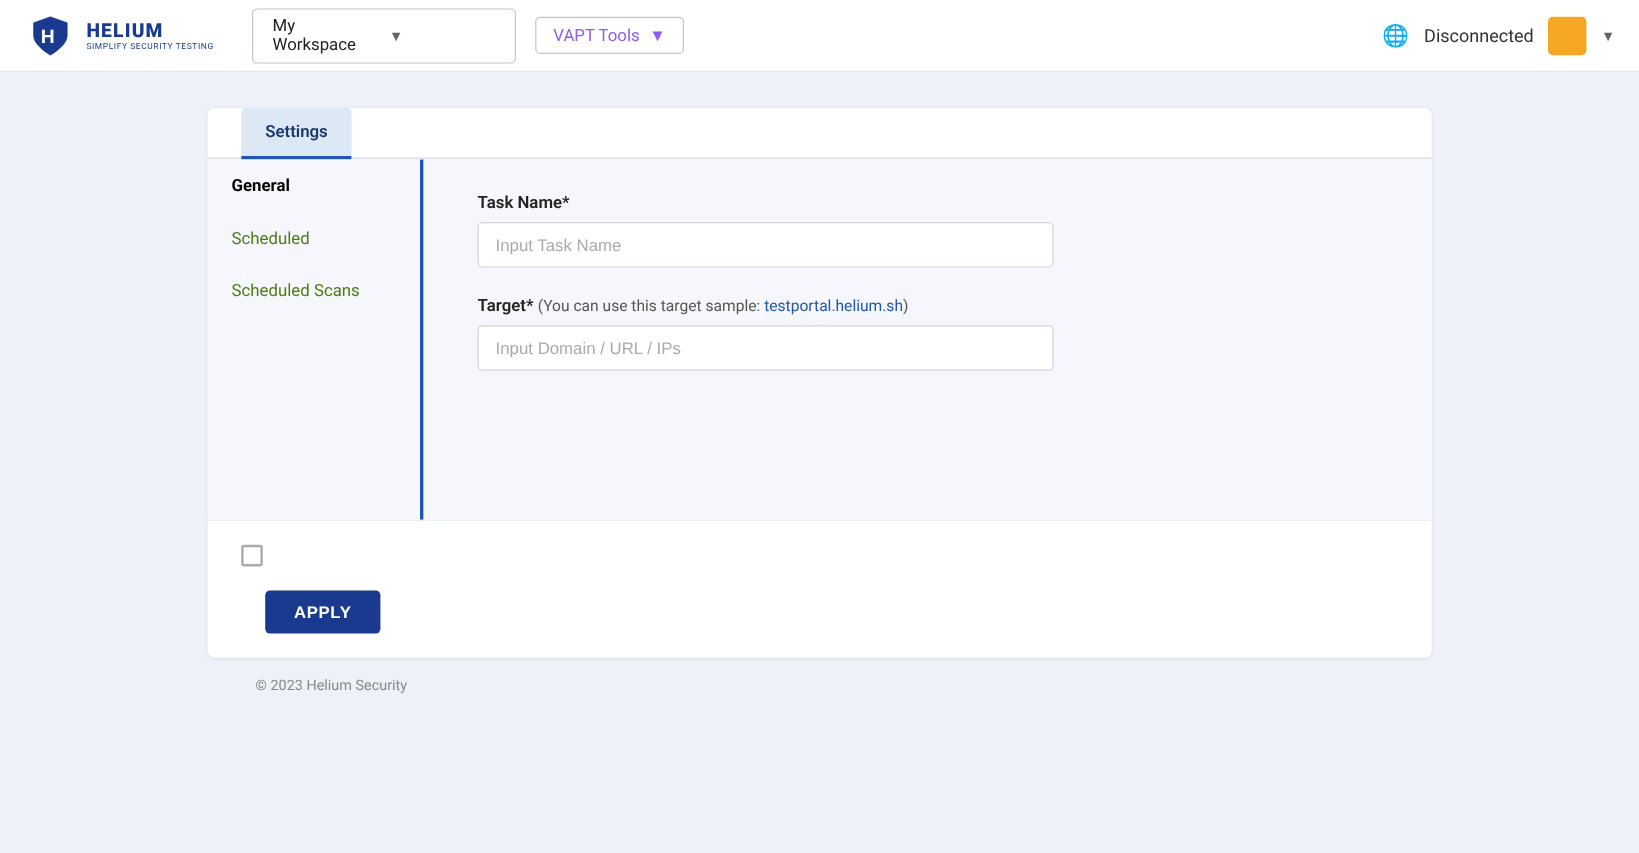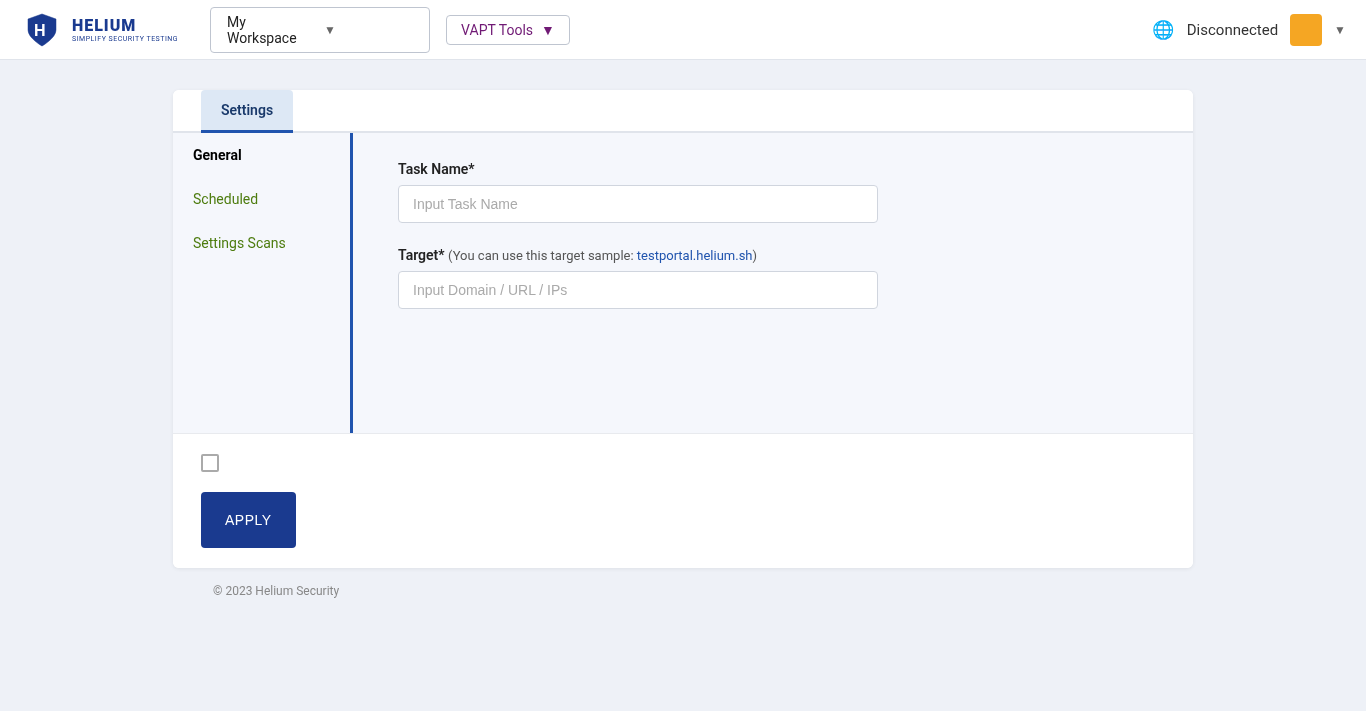--- a/index.html
+++ b/index.html
@@ -60,21 +60,21 @@
 
     .vapt-dropdown {
       display: flex;
       align-items: center;
       border: 1.5px solid #bfc5d0;
       border-radius: 4px;
       padding: 6px 14px;
       background: #fff;
       cursor: pointer;
       gap: 8px;
-      color: #701a75;
+      color: #8b5cf6;
       font-size: 14px;
     }
 
     .navbar-right {
       margin-left: auto;
       display: flex;
       align-items: center;
       gap: 12px;
     }
 
@@ -261,25 +261,26 @@
       color: #2054ae;
       font-weight: 600;
       text-decoration: none;
     }
 
     .apply-btn {
       background: #1a3a8f;
       color: #fff;
       border: none;
       border-radius: 4px;
-      padding: 20px 24px;
-      font-size: 14px;
-      font-weight: 400;
+      padding: 10px 24px;
+      font-size: 14px;
+      font-weight: 700;
       letter-spacing: 0.5px;
       cursor: pointer;
+      margin-left: 20px;
     }
 
     
     .page-footer {
       padding: 16px 40px;
       font-size: 12px;
       color: #888;
     }
   </style>
 </head>
@@ -332,21 +333,21 @@
     <div class="content-body">
 
       <div class="sidebar-nav">
         <div class="nav-item active">
           <span>General</span>
         </div>
         <div class="nav-item">
           <span>Scheduled</span>
         </div>
         <div class="nav-item">
-          <span>Settings Scans</span>
+          <span>Scheduled Scans</span>
         </div>
       </div>
 
       <div class="form-area">
 
         <div class="form-group">
           <label class="form-label">Task Name*</label>
           <input type="text" class="form-input" placeholder="Input Task Name" style="">
         </div>
 

